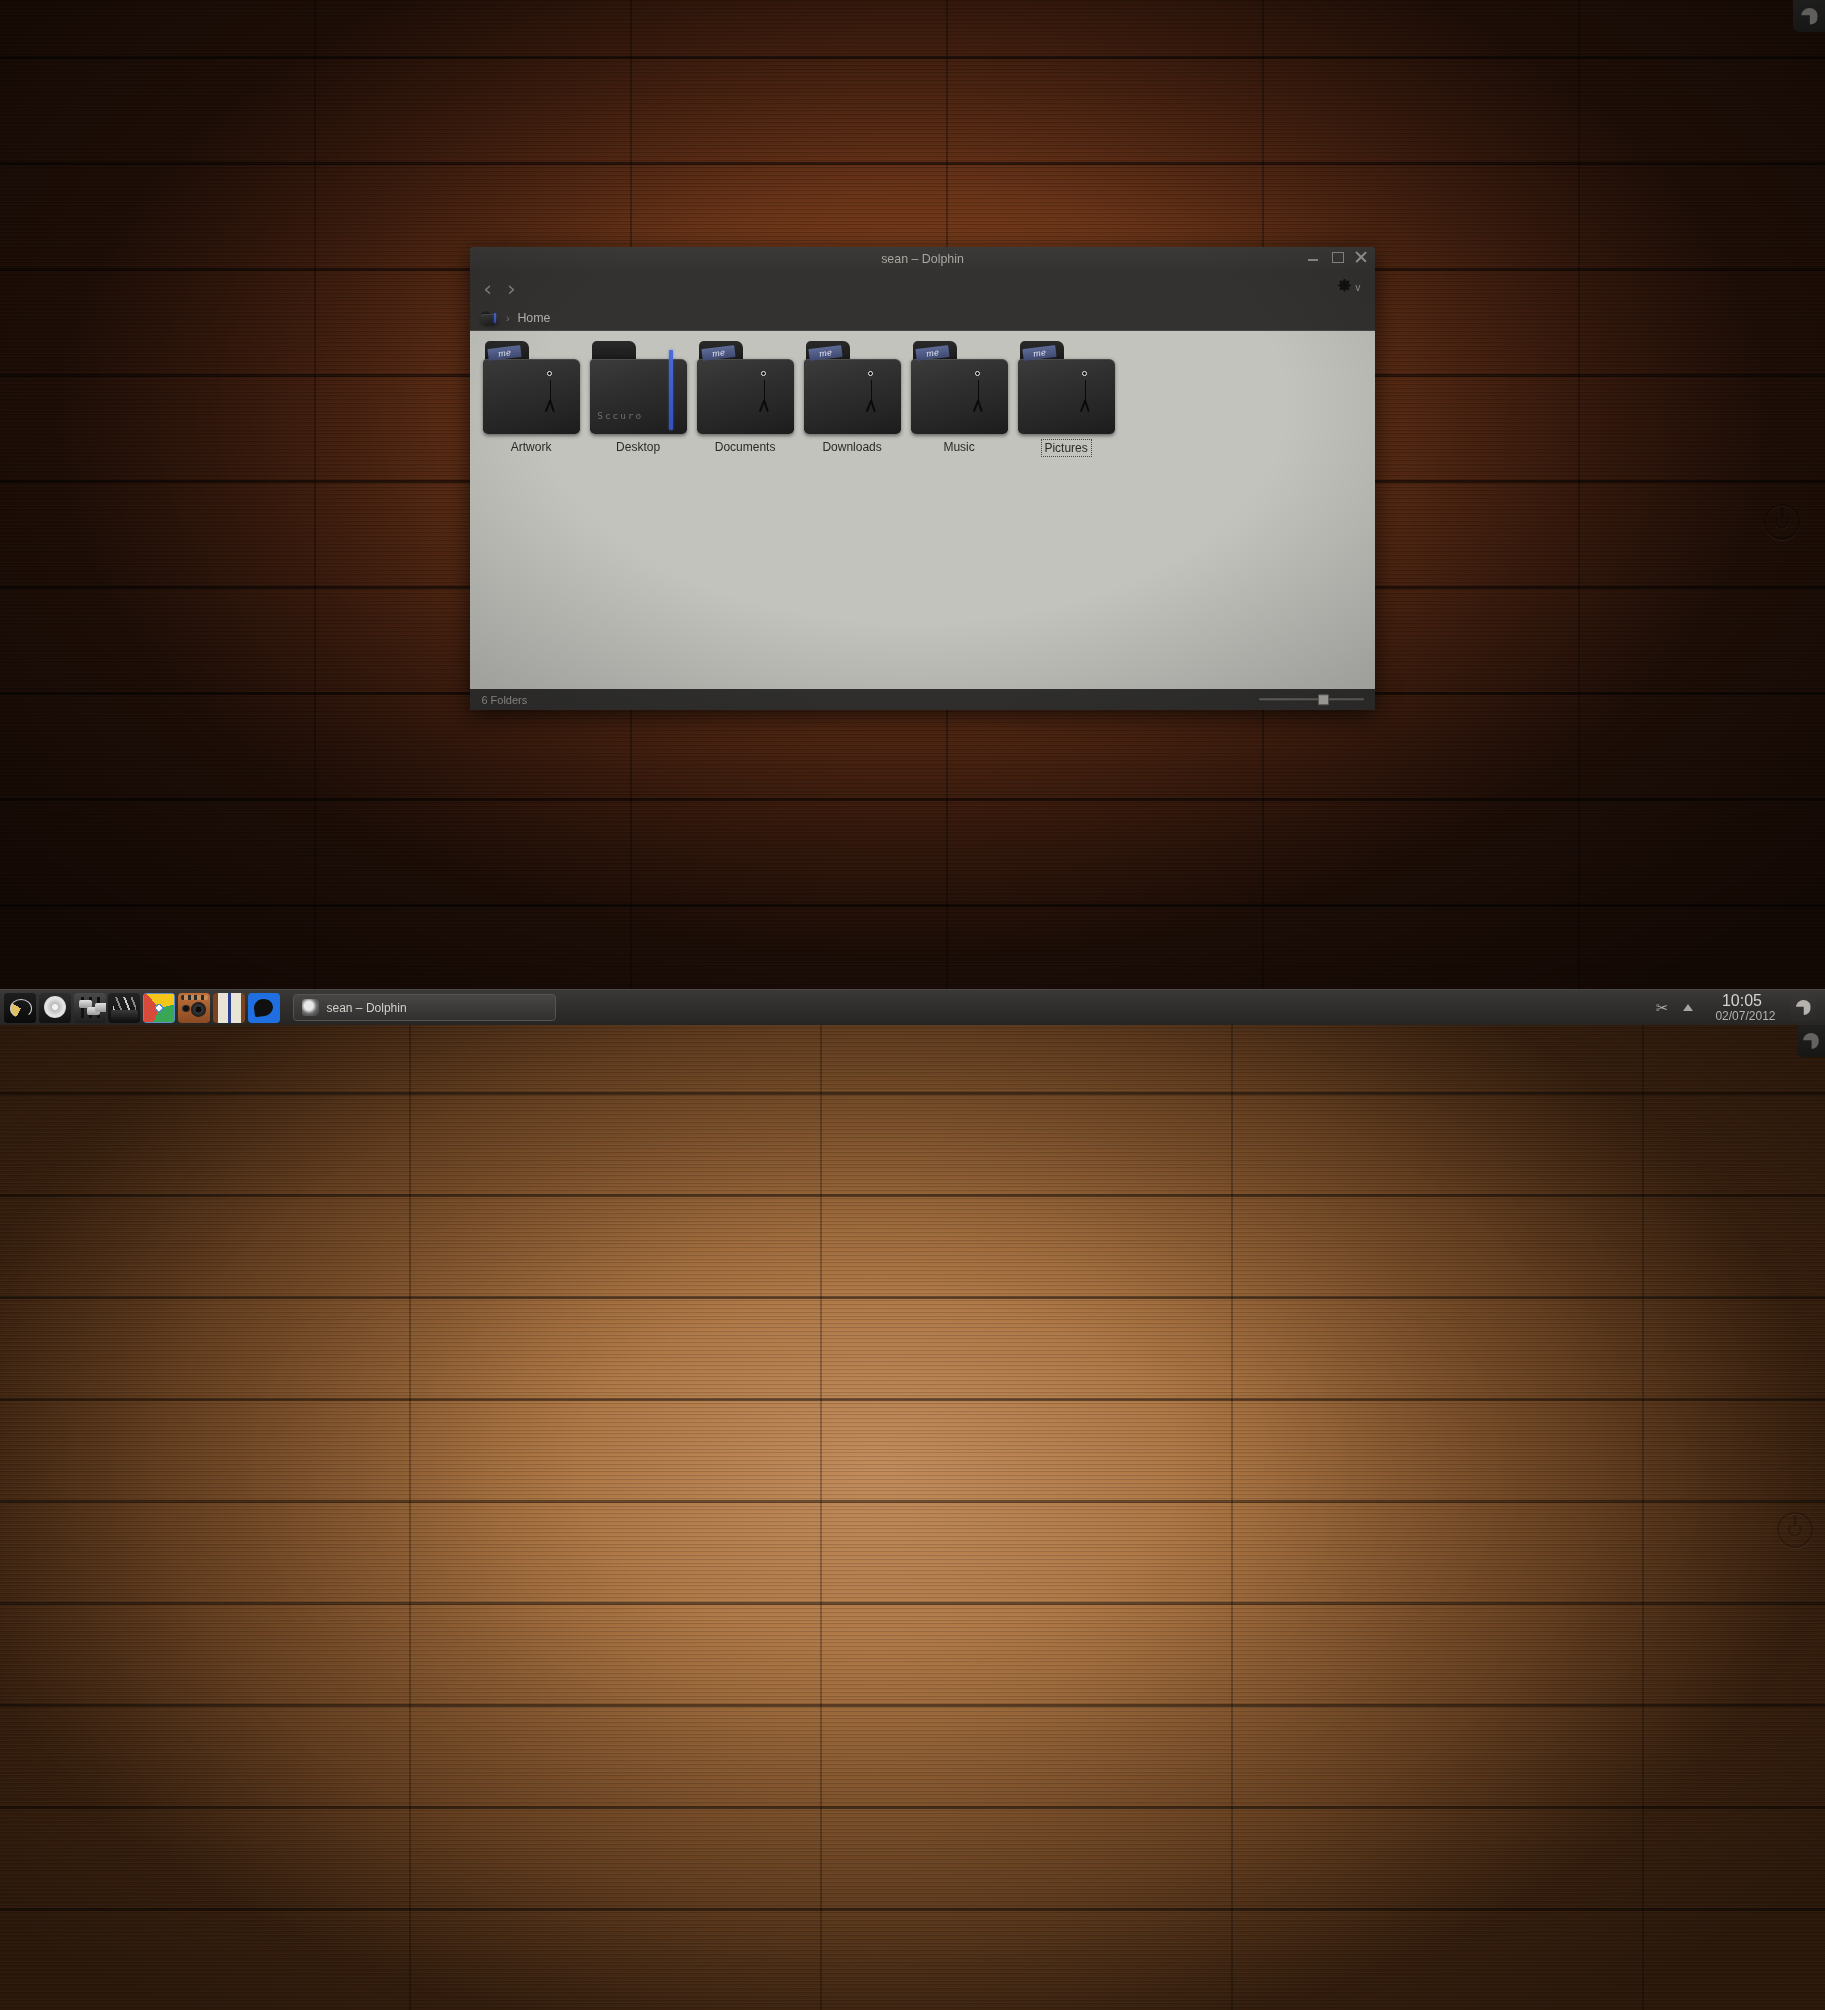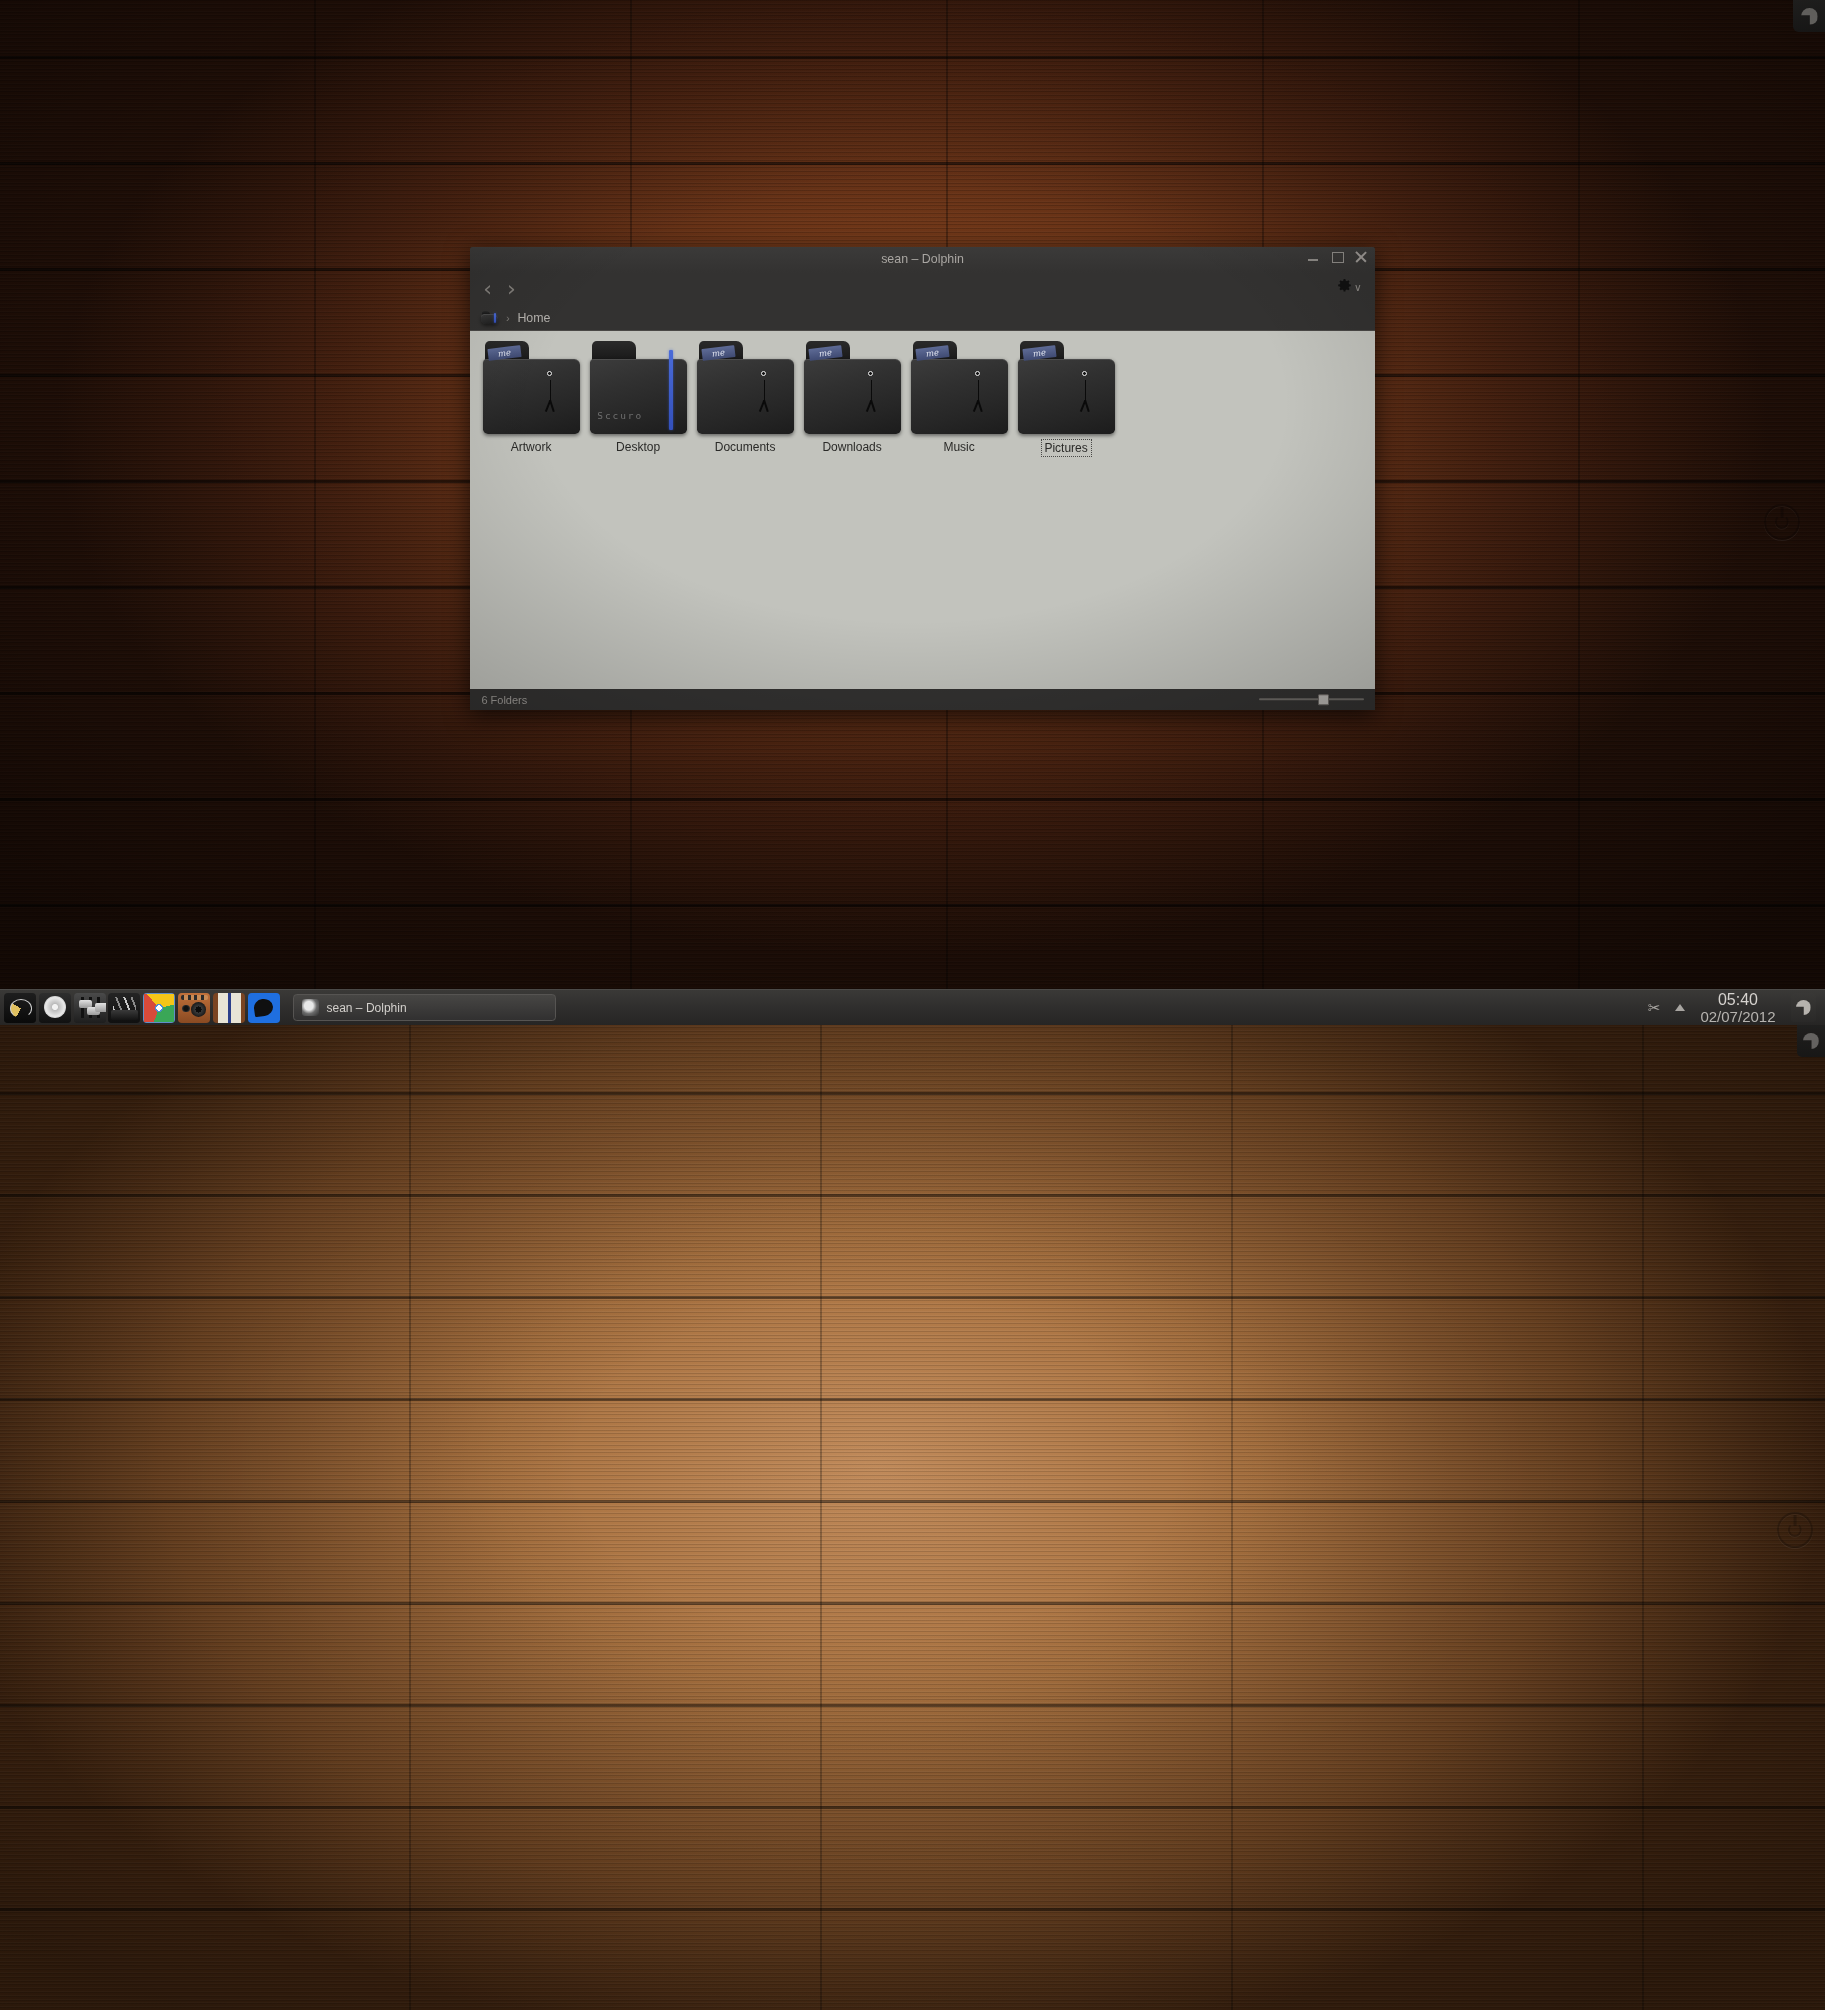--- a/index.html
+++ b/index.html
@@ -158,21 +158,21 @@
     background:linear-gradient(180deg,#474644,#313030);
     border:1px solid #565452; display:flex; align-items:center; gap:7.6px;
     padding-left:7.6px; cursor:pointer; }
   .tb-task-label{ font-size:12px; color:#d3d0cc; }
   .tb-right{ margin-left:auto; display:flex; align-items:center; gap:15px; padding-right:9.5px; }
   .tray-scissors{ font-size:15px; color:#a8a5a1; cursor:pointer; }
   .tray-up{ width:0;height:0;border-left:5.7px solid transparent;border-right:5.7px solid transparent;
     border-bottom:7.6px solid #a8a5a1; cursor:pointer; }
   .clock{ text-align:center; cursor:pointer; }
   .clock .t{ font-size:16px; color:#d6d3cf; line-height:17px; }
-  .clock .d{ font-size:15px; color:#b6b3af; }
+  .clock .d{ font-size:12px; color:#b6b3af;margin-left:7px; }
 
   
   .cashew{ width:25px; height:28.5px; border-radius:3.8px;
     background:linear-gradient(180deg,#393836,#2a2928); display:flex;
     align-items:center; justify-content:center; cursor:pointer; }
   .cashew span{ display:block; width:15px; height:15px; border-radius:50%;
     background:#b6b3ae; clip-path:polygon(0 0,100% 0,100% 100%,55% 100%,55% 45%,0 45%); }
 
   
   .ico-chrome{ background:radial-gradient(circle at 50% 50%, #ffffff 0 14%, #4b8bd6 14% 20%, transparent 20%),
@@ -383,21 +383,21 @@
 
   <div class="tb-task">
     <span class="ico-dolphin"></span>
     <span class="tb-task-label">sean – Dolphin</span>
   </div>
 
   <div class="tb-right">
     <span class="tray-scissors">✂</span>
     <span class="tray-up"></span>
     <div class="clock">
-      <div class="t">05:40</div>
+      <div class="t">10:05</div>
       <div class="d">02/07/2012</div>
     </div>
     <div class="cashew">
       <span></span>
     </div>
   </div>
 </div>
 
 <div id="screen2">
 

